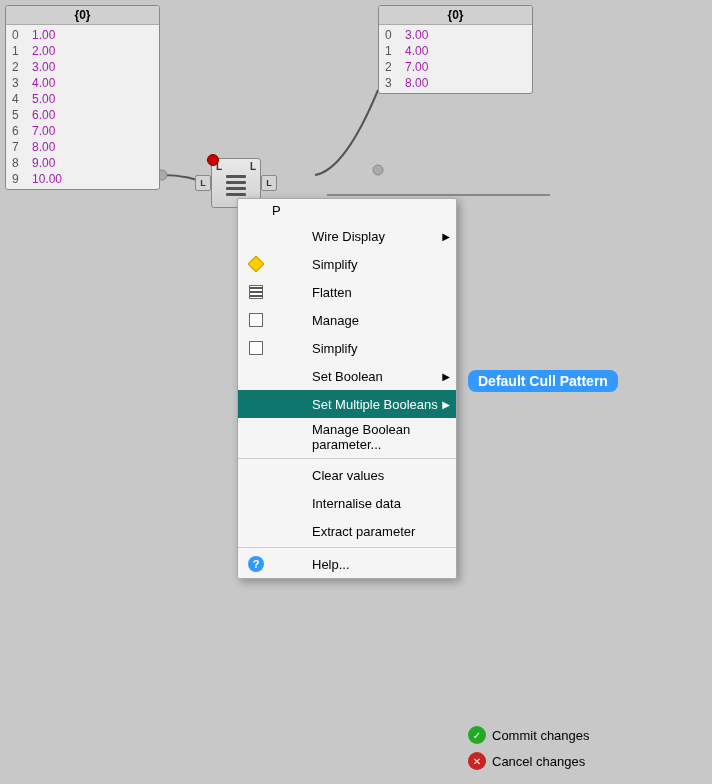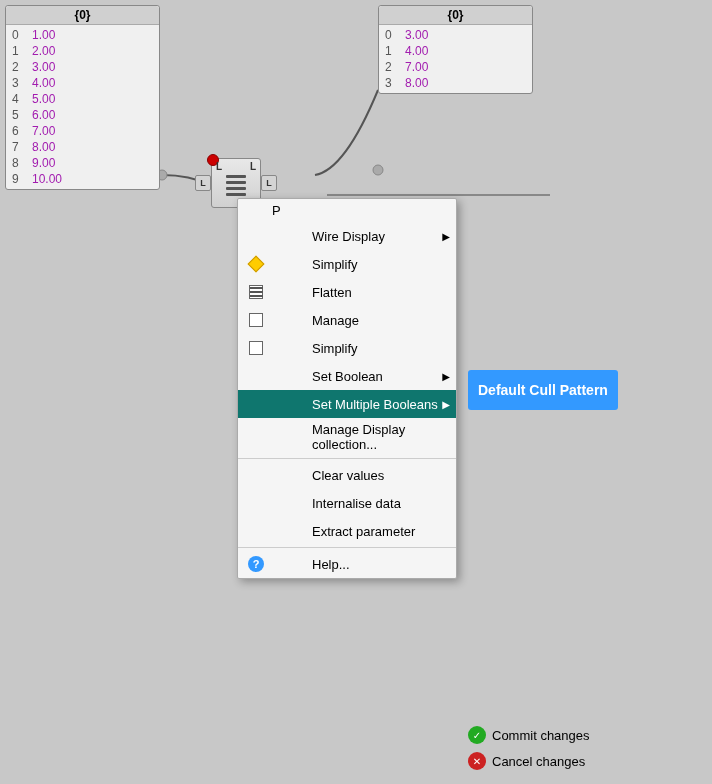--- a/index.html
+++ b/index.html
@@ -206,22 +206,22 @@
       min-height: 22px;
       display: flex;
       align-items: center;
     }
     .boolean-panel-label {
       position: absolute;
       top: -26px;
       left: 0;
       background: #3399ff;
       color: white;
-      padding: 12px 10px;
-      border-radius: 3px;
+      padding: 3px 10px;
+      border-radius: 8px;
       font-size: 14px;
       font-weight: bold;
       white-space: nowrap;
     }
 
     
     .commit-row {
       position: absolute;
       display: flex;
       align-items: center;
@@ -462,21 +462,21 @@
     </div>
 
     <div class="menu-item highlighted">
       <span class="menu-icon"></span>
       <span>Set Multiple Booleans</span>
       <span class="menu-arrow" style="color:white;">▶</span>
     </div>
 
     <div class="menu-item">
       <span class="menu-icon"></span>
-      <span>Manage Display collection...</span>
+      <span>Manage Boolean parameter...</span>
     </div>
     <hr class="menu-separator">
 
     <div class="menu-item">
       <span class="menu-icon"></span>
       <span>Clear values</span>
     </div>
 
     <div class="menu-item disabled">
       <span class="menu-icon"></span>

